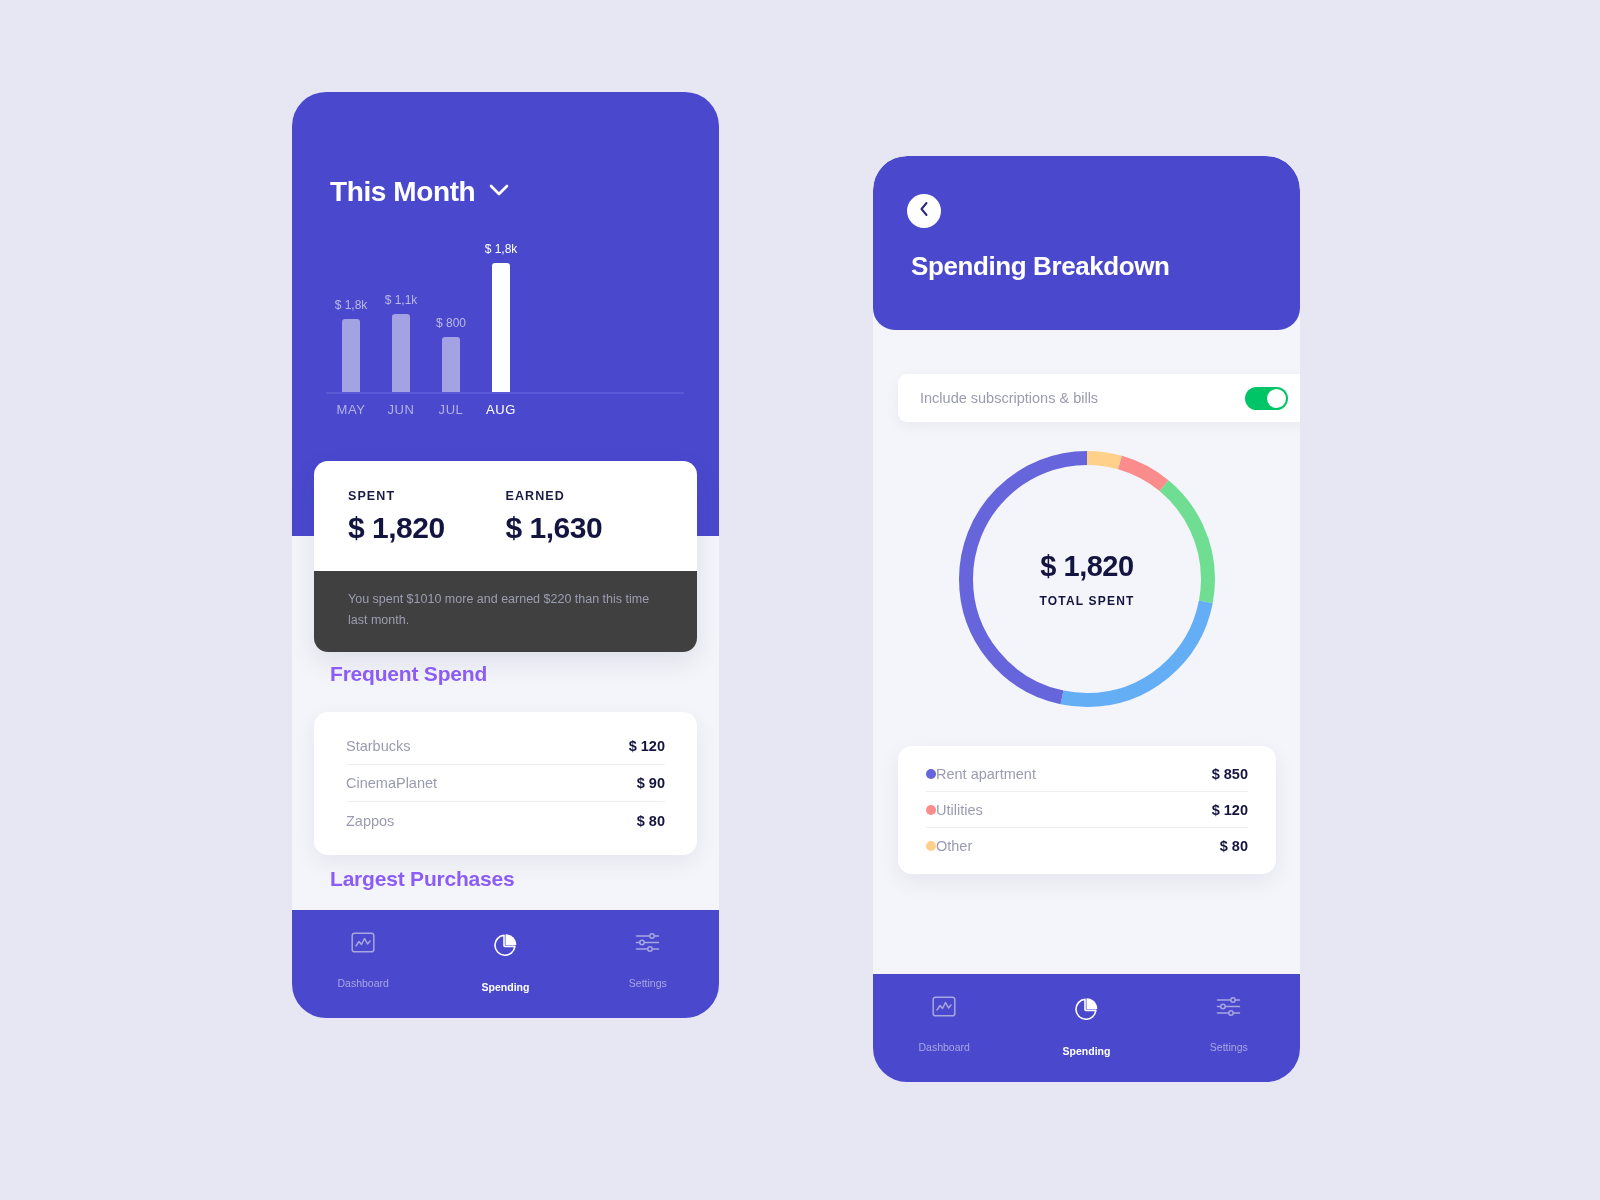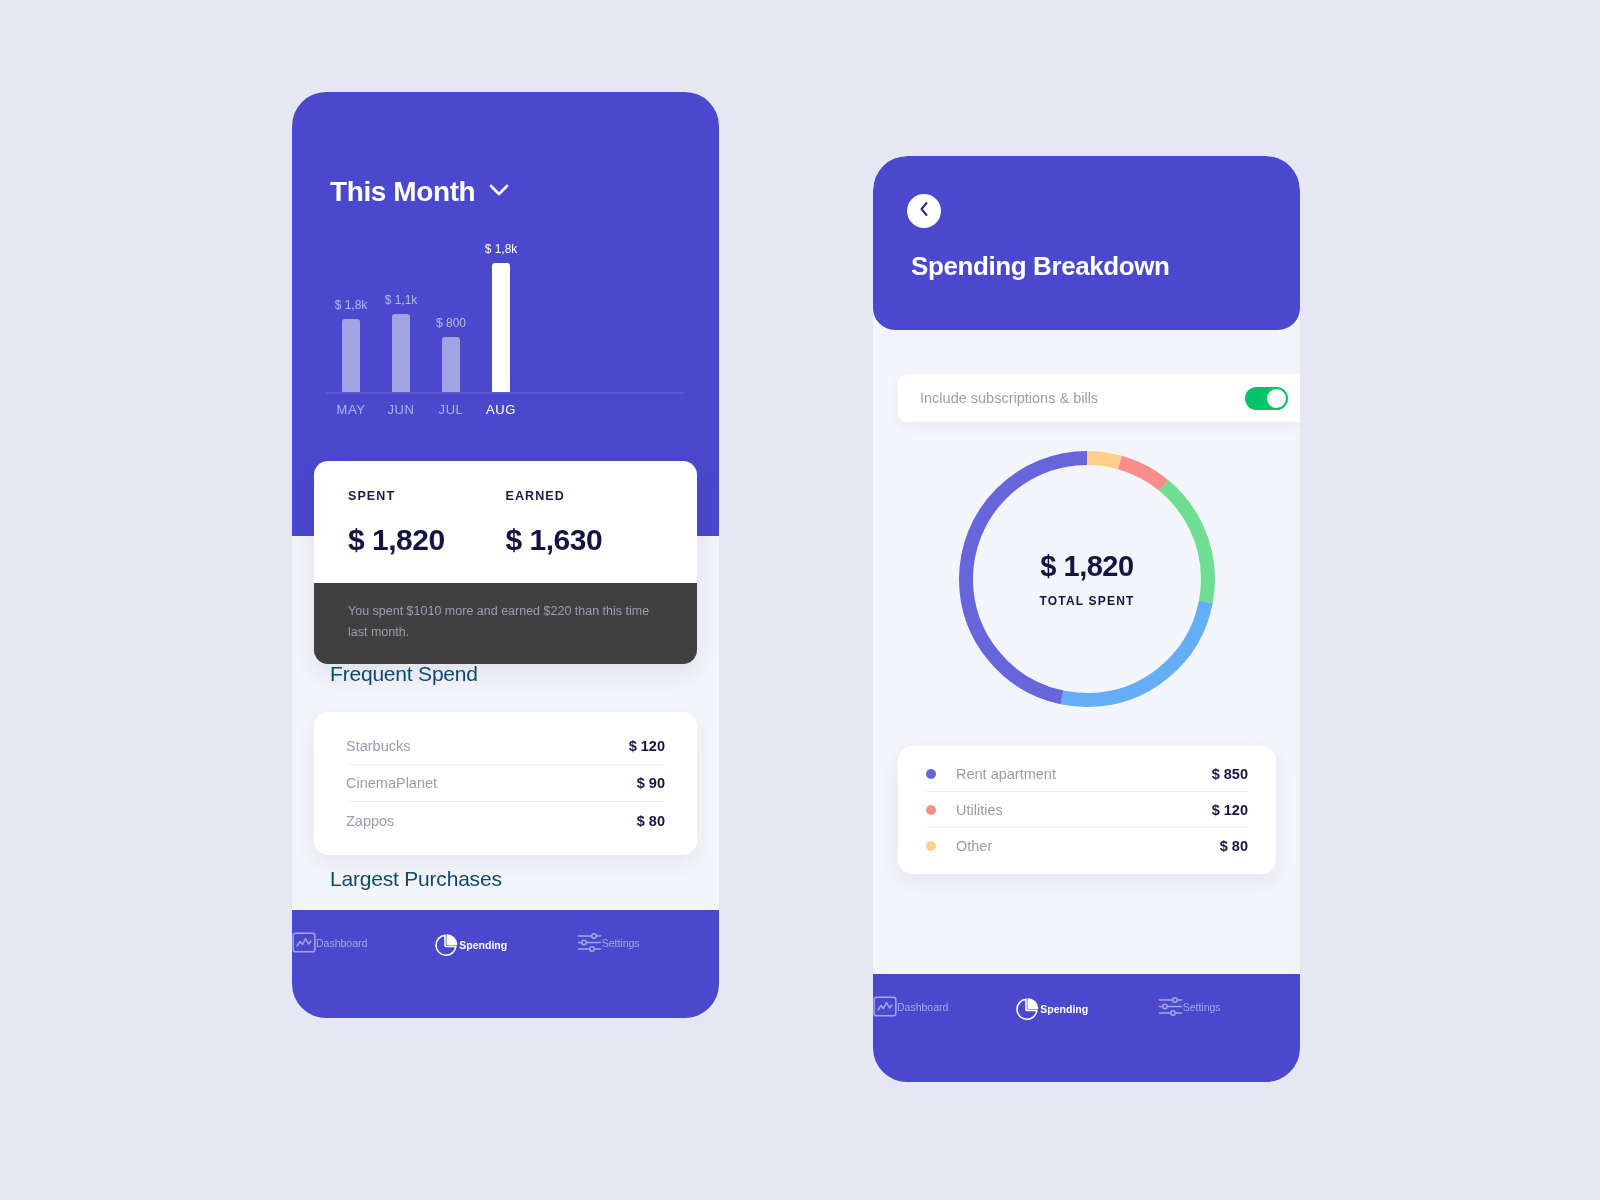--- a/index.html
+++ b/index.html
@@ -116,43 +116,43 @@
     background: #ffffff;
     padding: 28px 34px 26px 34px;
     display: flex;
   }
   .summary-cell { width: 183px; }
   .summary-key {
     font-size: 12.5px;
     font-weight: bold;
     letter-spacing: 1.1px;
     color: #1b1b45;
-    margin-bottom: 20px;
+    margin-bottom: 8px;
   }
   .summary-amount {
     font-size: 30px;
     font-weight: bold;
     color: #141440;
     letter-spacing: -0.5px;
   }
   .summary-note {
     background: #404040;
     padding: 18px 34px 22px 34px;
     font-size: 12.5px;
     line-height: 1.65;
     color: #9c9db1;
   }
 
   
   .section-title {
     position: absolute;
     left: 38px;
     font-size: 21px;
-    font-weight: normal;
-    color: #0c4a6e;
+    font-weight: bold;
+    color: #8b5cf6;
     letter-spacing: -0.2px;
   }
   #title-frequent { top: 570px; }
   #title-largest  { top: 775px; }
 
   
   .list-card {
     position: absolute;
     left: 22px; top: 620px;
     width: 383px;
@@ -271,21 +271,20 @@
     height: 36px;
     border-bottom: 1px solid #eceef3;
   }
   .legend-row:last-child { border-bottom: none; }
   .legend-dot {
     width: 10px; height: 10px;
     border-radius: 50%;
     flex: none;
   }
   .legend-name {
-    margin-left: 20px;
     font-size: 14.5px;
     color: #9a9bb0;
     flex: 1;
   }
   .legend-amt {
     font-size: 14.5px;
     font-weight: bold;
     color: #141440;
   }
 
@@ -295,23 +294,24 @@
     left: 0; right: 0; bottom: 0;
     height: 108px;
     background: #4a49ce;
     display: flex;
     align-items: flex-start;
     padding-top: 22px;
   }
   .tab {
     flex: 1;
     display: flex;
-    flex-direction: row;
-    align-items: center;
-    gap: 0;
+    flex-direction: column;
+    align-items: center;
+    gap: 24px;
+    justify-content: space-between;
   }
   .tab-label {
     font-size: 10.5px;
     color: #a7a6e0;
   }
   .tab.active .tab-label { color: #ffffff; font-weight: bold; }
   .tab svg { display: block; }
 </style>
 </head>
 <body>

